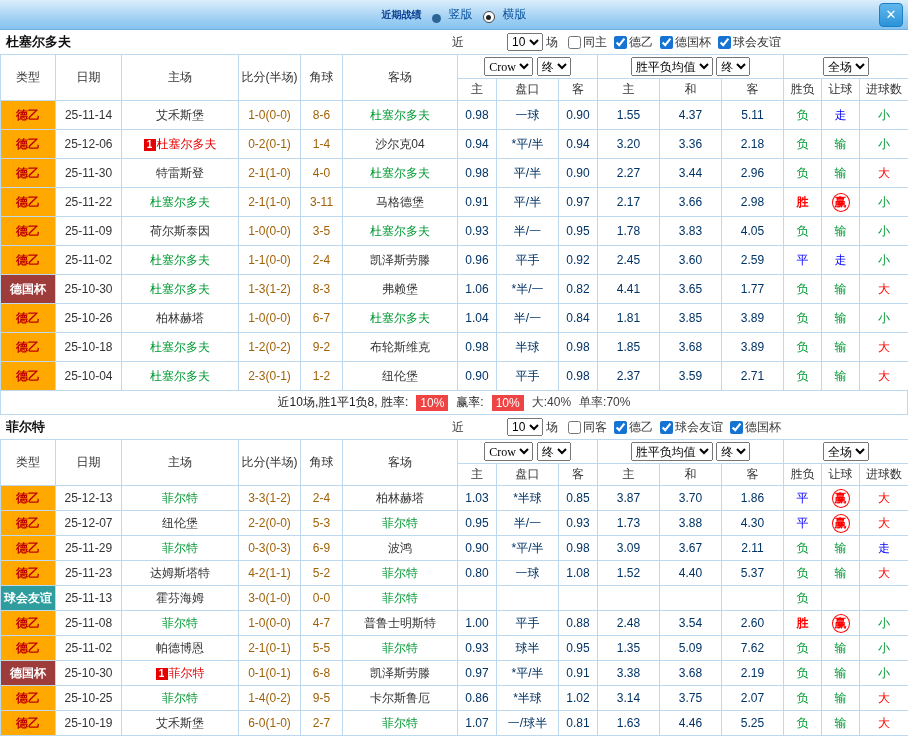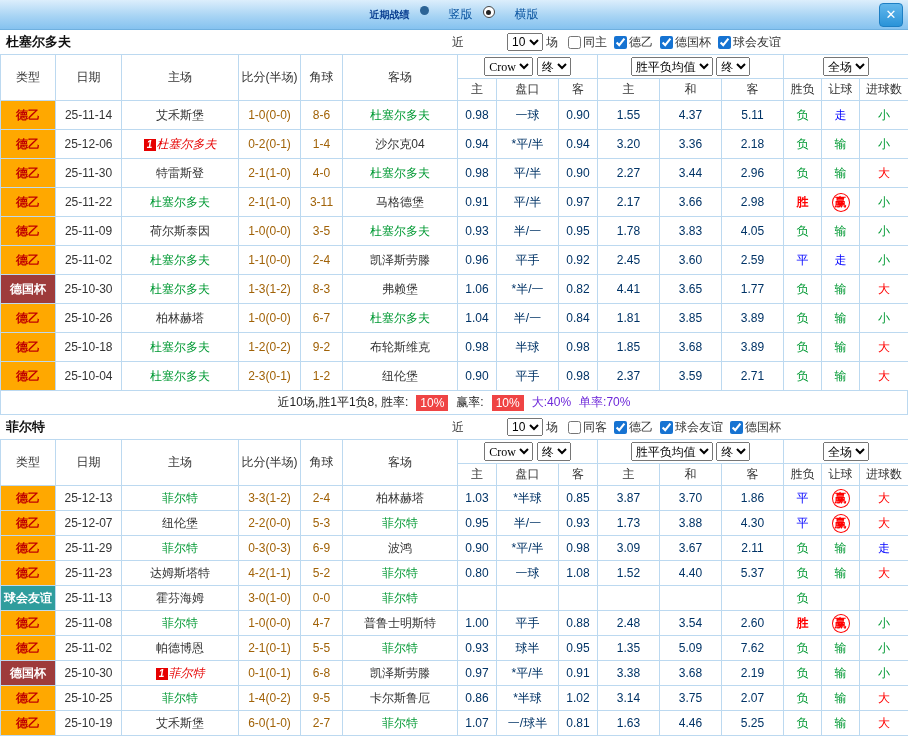--- a/index.html
+++ b/index.html
@@ -8,21 +8,21 @@
     font-family: "Liberation Sans", "DejaVu Sans", sans-serif; font-size: 12px;
   }
   
   .titlebar {
     height: 30px; position: relative;
     background: linear-gradient(#dcEEfc 0%, #a8d4f4 55%, #85c2ef 100%);
     border-bottom: 1px solid #6fb0df;
     display: flex; align-items: center; justify-content: center; gap: 10px;
   }
   .title { color: #0a3f91; font-weight: bold; font-size: 10px; }
-  .radio-group { display: inline-flex; align-items: flex-start; gap: 20px; color: #0b55a0; cursor: pointer; }
+  .radio-group { display: inline-flex; align-items: flex-end; gap: 8px; color: #0b55a0; cursor: pointer; }
   .dot { width: 9px; height: 9px; border-radius: 50%; background: #2c6496; display: inline-block; }
   .radio-outer { width: 12px; height: 12px; border-radius: 50%; background: #fff; border: 1px solid #444;
     display: inline-flex; align-items: center; justify-content: center; }
   .radio-inner { width: 5px; height: 5px; border-radius: 50%; background: #222; }
   .close-btn { position: absolute; right: 5px; top: 3px; width: 24px; height: 24px;
     background: linear-gradient(#62b7ec, #2a93d8); border: 1px solid #1d7fc4; border-radius: 4px;
     color: #fff; font-weight: bold; font-size: 13px; line-height: 22px; text-align: center; cursor: pointer; }
   
   .section-head { height: 24px; position: relative; display: flex; align-items: center; background: #fff; }
   .team-name { font-weight: bold; font-size: 13px; color: #111; padding-left: 6px; }
@@ -36,35 +36,35 @@
     color: #333; overflow: hidden; white-space: nowrap; padding: 0; }
   thead tr.h1 td { height: 24px; }
   thead tr.h2 td { height: 22px; }
   .t1 tbody td { height: 29px; }
   .t2 tbody td { height: 25px; }
   select.hdr { font-size: 12px; height: 19px; cursor: pointer; font-family: Liberation Serif, serif; }
   .t-de2 { background: #ffa800; color: #c00000; font-weight: bold; }
   .t-cup { background: #9e3b3b; color: #fff; font-weight: bold; }
   .t-fri { background: #2f9d9d; color: #fff; font-weight: bold; }
   .focus { color: #009933; }
-  .alert { color: #e60000; font-style: italic; }
+  .alert { color: #e60000; }
   .badge1 { display: inline-block; background: #e60000; color: #fff; width: 12px; height: 12px;
     line-height: 12px; font-size: 10px; margin-right: 1px; font-weight: bold; }
   .score, .corner { color: #a16207; }
   .odds { color: #003366; }
   .c-red { color: #ff0000; }
   .c-green { color: #009933; }
   .c-blue { color: #0000ff; }
   .bold { font-weight: bold; }
   .ring { display: inline-block; border: 1px solid #ff0000; border-radius: 50%; padding: 0 2px; color: #ff0000; font-weight: bold; }
   
   .summary { height: 24px; border: 1px solid #bcd9f0; border-top: none;
     display: flex; align-items: center; justify-content: center; gap: 8px; color: #222; }
   .badge-green { background: #ef4444; color: #fff; padding: 1px 4px; }
-  .red-text { color: #6d28d9; }
+  .red-text { color: #404040; }
 </style>
 </head>
 <body>
 
 <div>
 
   <div class="titlebar">
     <span class="title">近期战绩</span>
     <span class="radio-group">
       <span class="dot"></span>

